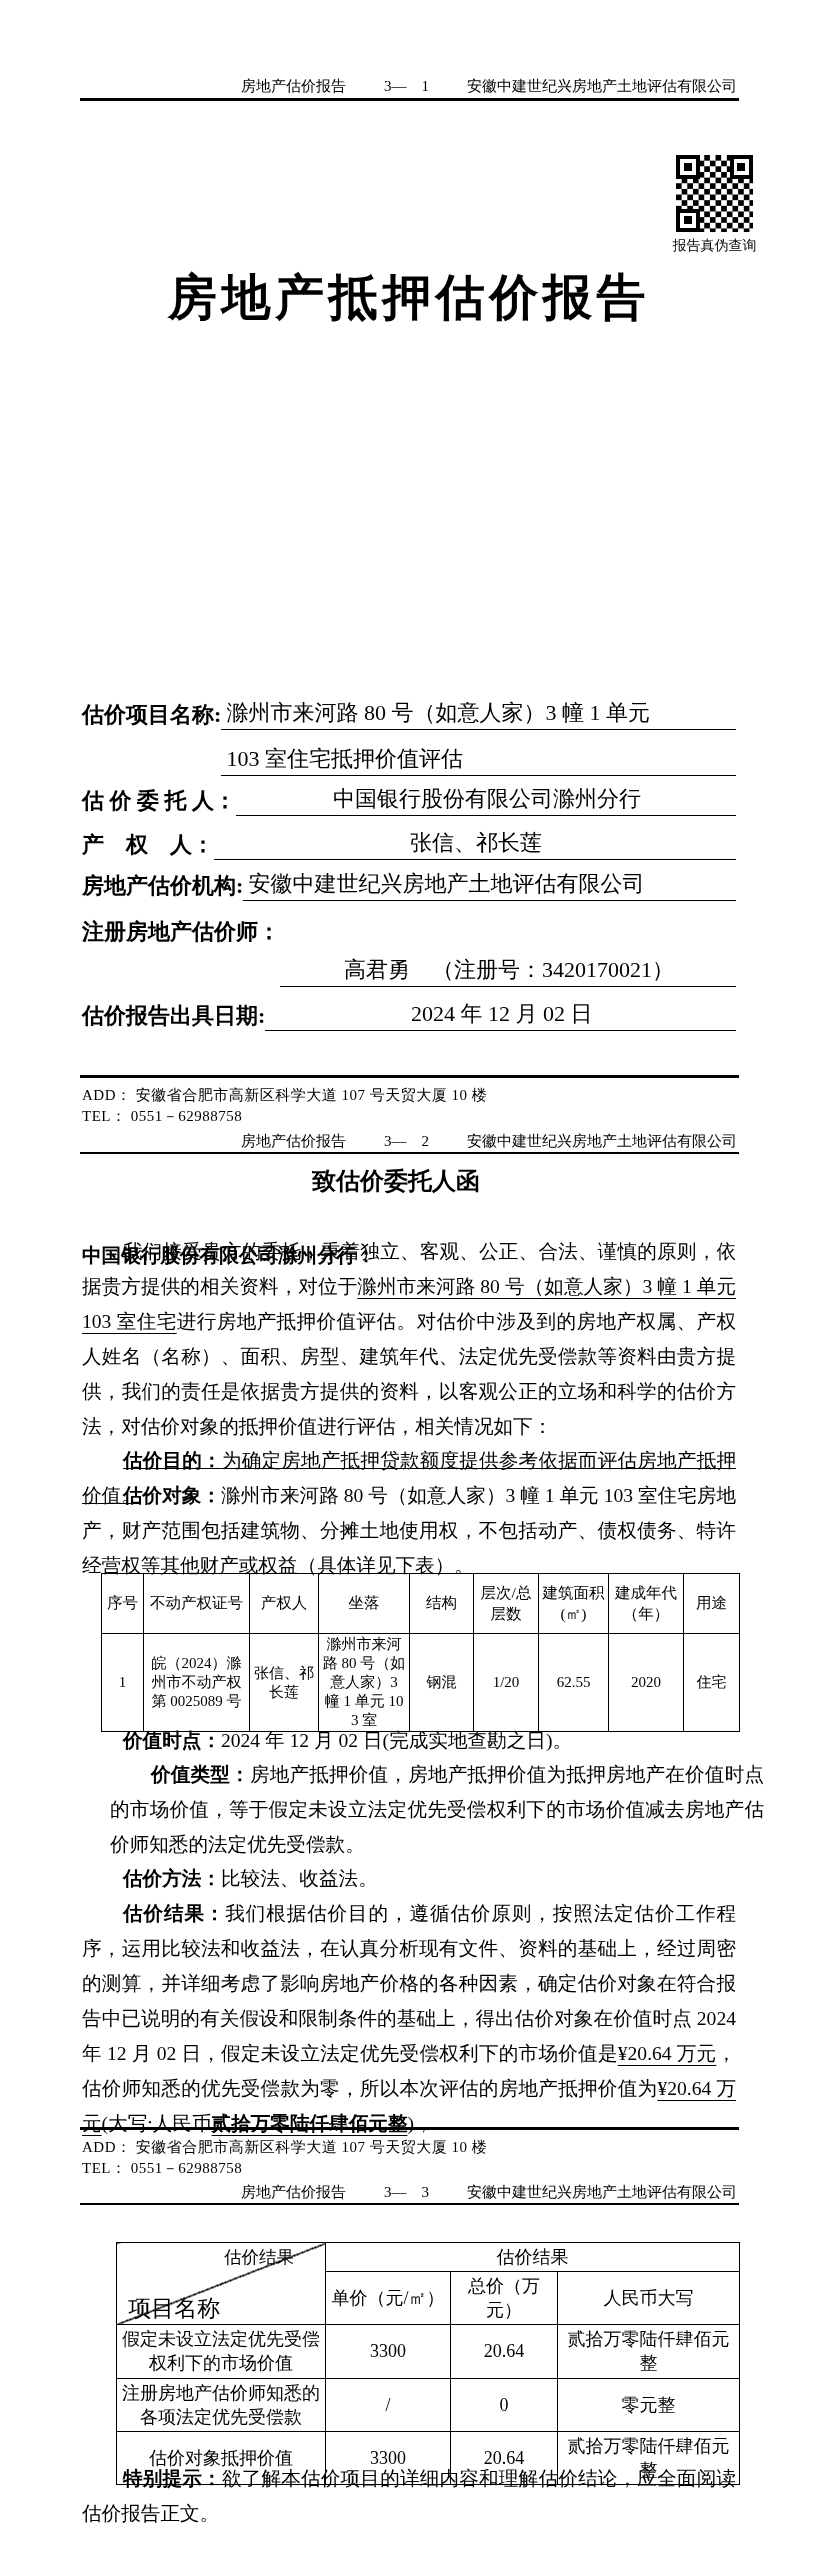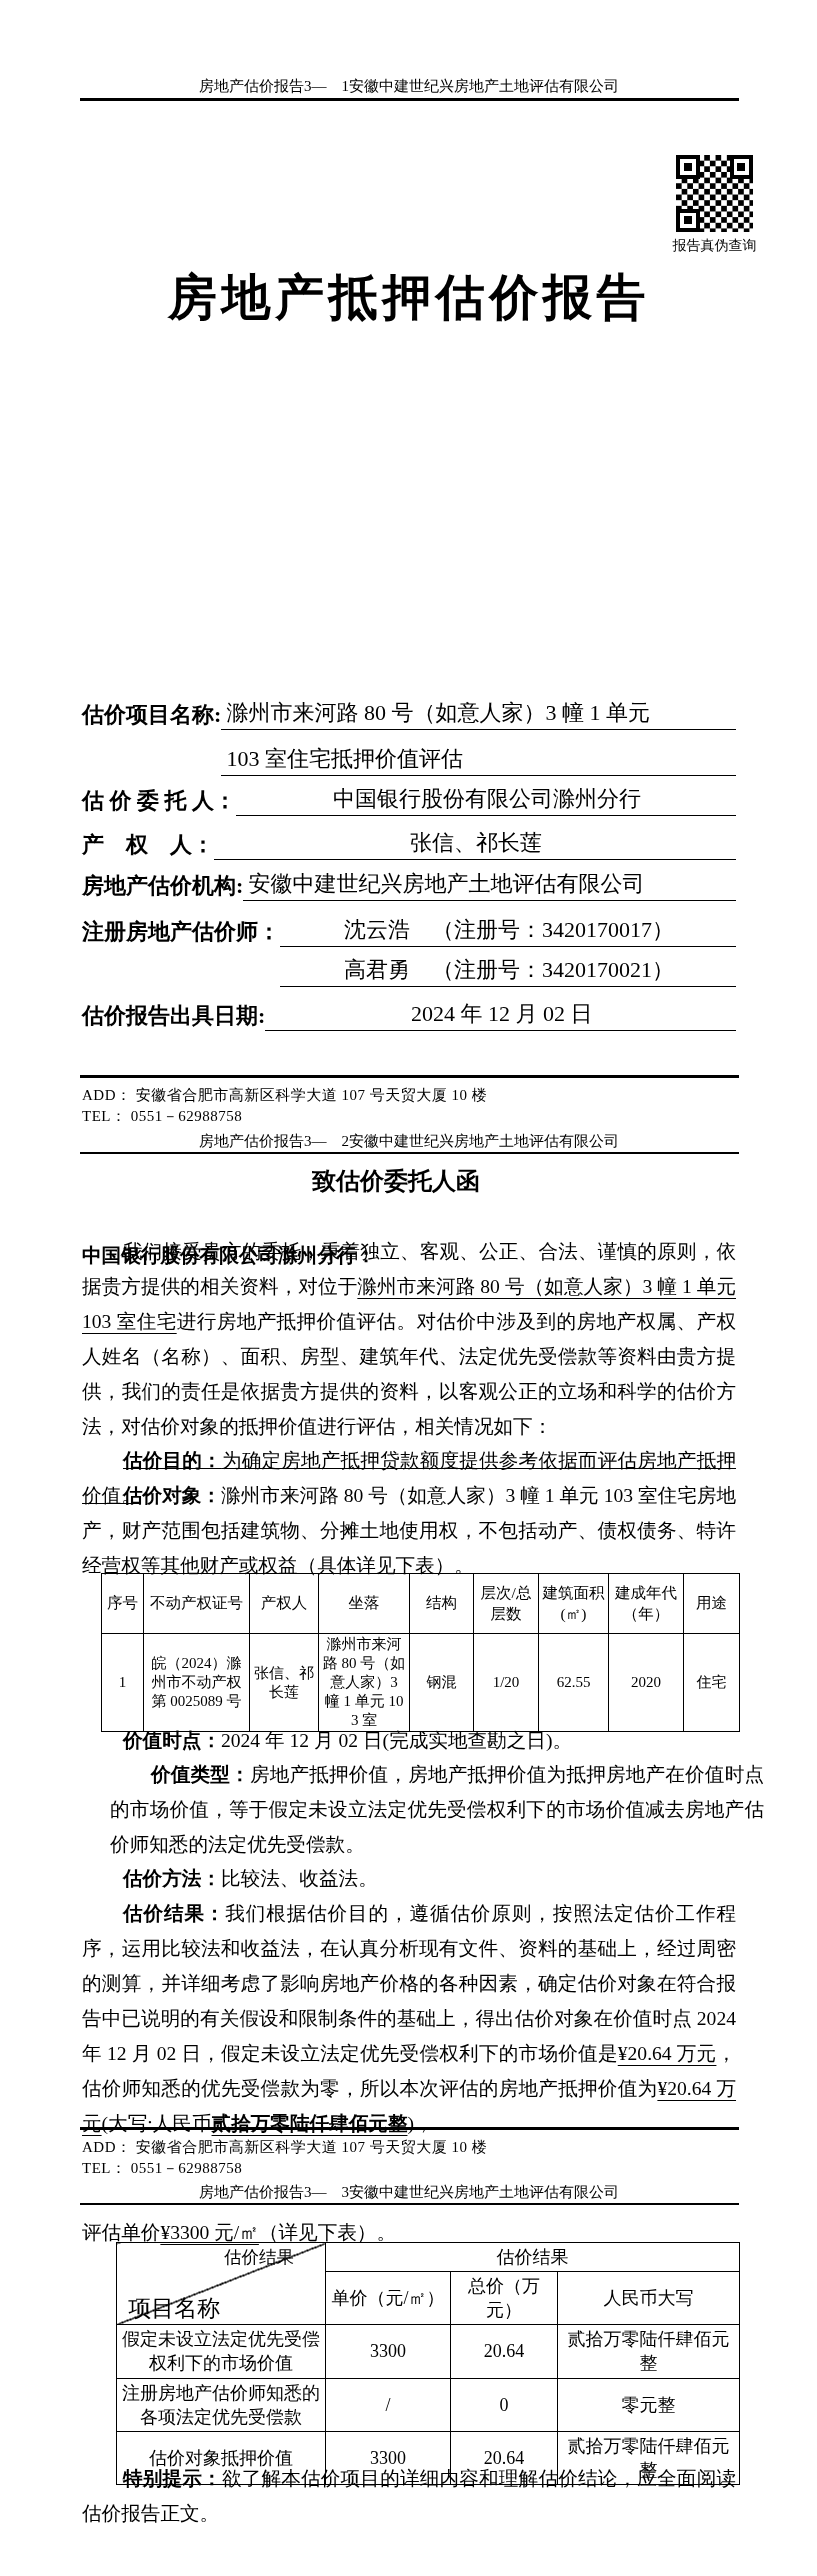--- a/index.html
+++ b/index.html
@@ -1,21 +1,21 @@
 <!DOCTYPE html>
 <html style="font-size:8.2px"><head>
 <meta charset="utf-8">
 <style>
   html,body{margin:0;padding:0;background:#e8e8e8;}
   #doc{
     position:relative;width:818px;height:3300px;margin:0 auto;background:#ffffff;
     font-family:"Liberation Serif","DejaVu Serif",serif;color:#000;overflow:hidden;
   }
   
-  .page-header{position:absolute;left:81px;width:656px;display:flex;justify-content:center;align-items:flex-end;font-size:15px;line-height:17.5px;}
+  .page-header{position:absolute;left:81px;width:656px;display:flex;justify-content:flex-end;align-items:flex-end;font-size:15px;line-height:17.5px;gap:38px;}
   .rule{position:absolute;left:80px;width:659px;background:#000;}
   .rule-thick{height:2.6px;}
   .rule-thin{height:1.5px;}
   .footer-line{position:absolute;left:82px;width:654px;font-size:15px;line-height:19.6px;letter-spacing:0.5px;}
   
   #qr{position:absolute;left:676px;top:155px;width:77px;height:77px;
       background:repeating-conic-gradient(#000 0% 25%, #fff 0% 50%) 0 0/11.3px 11.3px;outline:2.1px solid #fff;}
   .finder{position:absolute;width:15.5px;height:15.5px;border:4.1px solid #000;background:#fff;}
   .finder::after{content:'';position:absolute;inset:3.6px;background:#000;}
   .finder.tl{left:0;top:0;} .finder.tr{right:0;top:0;} .finder.bl{left:0;bottom:0;}
@@ -85,21 +85,20 @@
   <div class="field-row" style="top:827px;">
     <span class="field-label">产　权　人：</span>
     <span class="field-value val-center">张信、祁长莲</span>
   </div>
   <div class="field-row" style="top:868px;">
     <span class="field-label">房地产估价机构:</span>
     <span class="field-value val-left">安徽中建世纪兴房地产土地评估有限公司</span>
   </div>
   <div class="field-row" style="top:914px;">
     <span class="field-label">注册房地产估价师：</span>
-    <span class="field-value val-center">沈云浩　（注册号：3420170017）</span>
   </div>
   <div class="field-row" style="top:954px;">
     <span class="field-label ghost">注册房地产估价师：</span>
     <span class="field-value val-center">高君勇　（注册号：3420170021）</span>
   </div>
   <div class="field-row" style="top:998px;">
     <span class="field-label">估价报告出具日期:</span>
     <span class="field-value val-center">2024 年 12 月 02 日</span>
   </div>
 
@@ -170,21 +169,20 @@
   <div class="footer-line" style="top:2138px;">ADD： 安徽省合肥市高新区科学大道 107 号天贸大厦 10 楼</div>
   <div class="footer-line" style="top:2159px;">TEL： 0551－62988758</div>
 
   <div class="page-header" style="top:2184px;">
     <span>房地产估价报告</span>
     <span>3—　3</span>
     <span>安徽中建世纪兴房地产土地评估有限公司</span>
   </div>
   <div class="rule rule-thin" style="top:2203px;"></div>
 
-  <div class="para" style="top:2215px;"><span>评估单价</span><span class="seg-u">¥3300 元/㎡</span><span>（详见下表）。</span></div>
 
   <table id="t3">
     <colgroup>
       <col style="width:209px">
         <col style="width:125px">
         <col style="width:107px">
         <col style="width:182px">
     </colgroup>
     <tbody>
       <tr class="h1">

